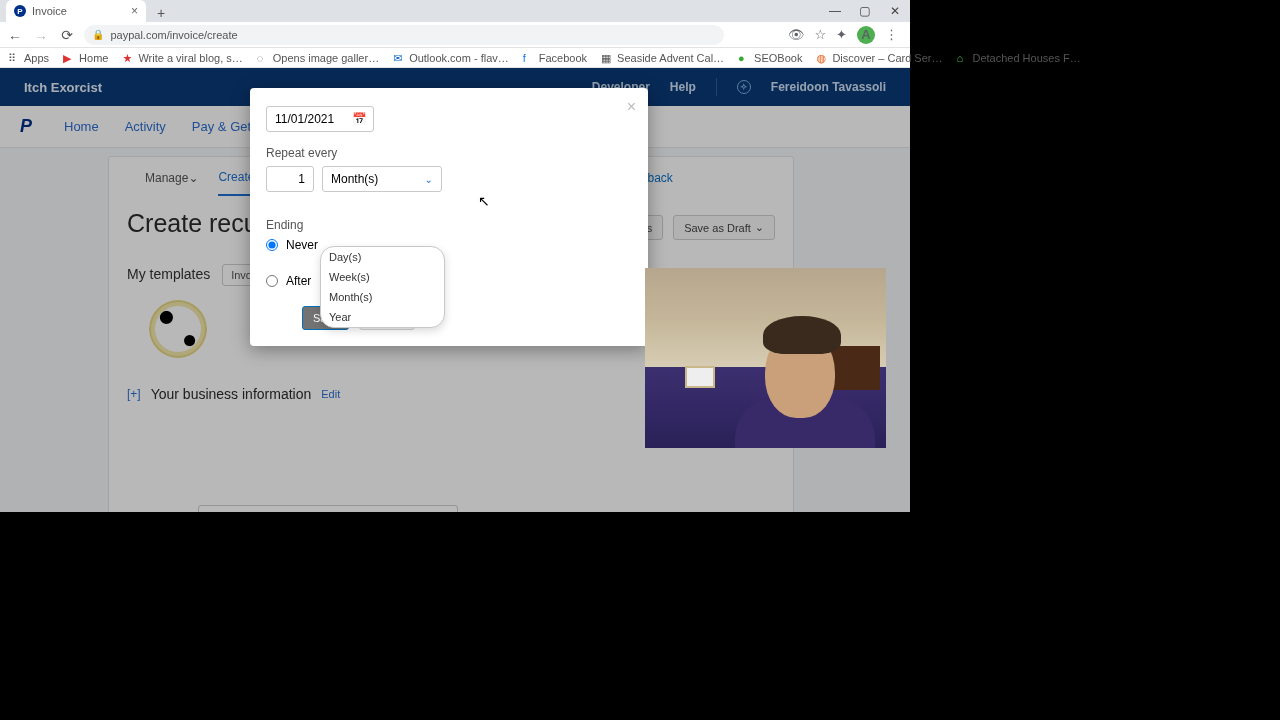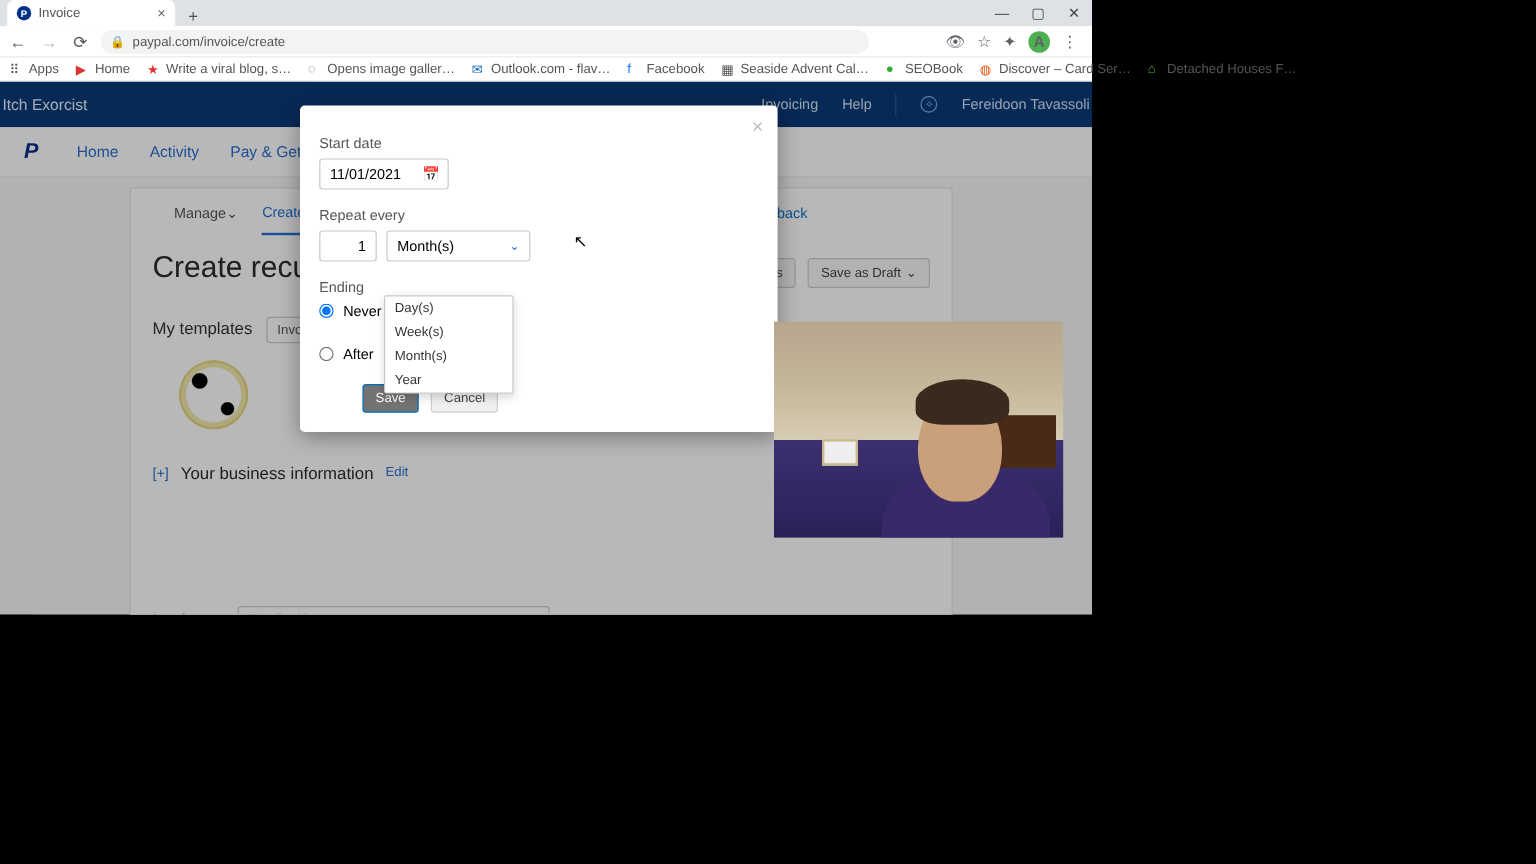--- a/index.html
+++ b/index.html
@@ -46,21 +46,21 @@
   .bm .ico { width:12px; height:12px; display:inline-block; }
 
   
   .page { position:relative; height: calc(100% - 22px - 26px - 20px); overflow:hidden;}
 
   
   .dim { position:absolute; inset:0; background:rgba(0,0,0,0.28); z-index:5;}
 
   
   .pp-dark { position:absolute; left:0; right:0; top:0; height:38px; background:#0a3a78;
-    display:flex; align-items:center; padding:0 2px; color:#cfe0f4; font-size:12px; z-index:1;}
+    display:flex; align-items:center; padding:0 24px; color:#cfe0f4; font-size:12px; z-index:1;font-weight:bold;}
   .pp-dark .brand { font-size:13px; color:#e7f0fa;}
   .pp-dark .right { margin-left:auto; display:flex; align-items:center; gap:20px;}
   .pp-dark .sep { width:1px; height:18px; background:#2c5c9a;}
   .pp-dark .uico { width:14px;height:14px;border:1px solid #7fb0e0;border-radius:50%;
     display:inline-flex;align-items:center;justify-content:center;font-size:9px;color:#7fb0e0;}
 
   
   .pp-nav { position:absolute; left:0; right:0; top:38px; height:42px; background:#fff;
     border-bottom:1px solid #e6e6e6; display:flex; align-items:center; padding-left:20px; gap:26px;
     font-size:13px; color:#2c6fd1; z-index:1;}
@@ -106,22 +106,22 @@
   .modal .close { position:absolute; right:12px; top:10px; color:#bbb; font-size:16px; cursor:pointer;}
   .mlabel { font-size:12px; color:#555; margin:6px 0;}
   .mrow { display:flex; align-items:center; gap:8px;}
   .minput { border:1px solid #c9c9c9; border-radius:3px; height:26px; padding:0 8px; font-size:12px;
     display:flex; align-items:center; position:relative; background:#fff;}
   .minput .cal { position:absolute; right:6px; color:#1f71d4; font-size:12px;}
   .minput .chev { position:absolute; right:8px; color:#1f71d4; font-size:10px;}
   .mnum { width:48px; text-align:right; justify-content:flex-end;}
   .msel { width:120px; }
   
-  .dropdown { position:absolute; left:70px; top:158px; width:108px; background:#fff;
-    border:1px solid #c9c9c9; border-radius:2px; box-shadow:0 3px 8px rgba(0,0,0,0.15); z-index:20;}
+  .dropdown { position:absolute; left:70px; top:158px; width:125px; background:#fff;
+    border:1px solid #c9c9c9; border-radius:14px; box-shadow:0 3px 8px rgba(0,0,0,0.15); z-index:20;}
   .dropdown .opt { padding:4px 8px; font-size:11px; color:#333; cursor:pointer;}
   .radio { width:12px; height:12px; }
   .mactions { display:flex; gap:10px; margin-top:18px;}
   .btn-primary { background:#737373; color:#fff; border:1px solid #0070ba;margin-left:36px; }
   .btn-sec { background:#f0f0f0; border:1px solid #d0d0d0; }
 
   
   .cursor { position:absolute; left:478px; top:125px; z-index:30; font-size:14px; color:#000; }
 
   
@@ -230,21 +230,21 @@
         <span class="ico" style="color:#4a4">⌂</span>
         <span>Detached Houses F…</span>
       </span>
   </div>
 
   <div class="page">
 
     <div class="pp-dark">
       <span class="brand">Itch Exorcist</span>
       <div class="right">
-        <span>Invoicing</span>
+        <span>Developer</span>
         <span>Help</span>
         <span class="sep"></span>
         <span class="uico">✧</span>
         <span>Fereidoon Tavassoli</span>
       </div>
     </div>
 
     <div class="pp-nav">
       <span class="pplogo">P</span>
       <span>Home</span>
@@ -309,21 +309,20 @@
             </div>
         </div>
       </div>
     </div>
 
     <div class="dim"></div>
 
     <div class="modal">
       <span class="close">×</span>
 
-      <div class="mlabel">Start date</div>
       <div class="minput" style="width:108px">
         <span>11/01/2021</span>
         <span class="cal">📅</span>
       </div>
 
       <div class="mlabel" style="margin-top:14px">Repeat every</div>
       <div class="mrow">
         <div class="minput mnum">
             <span>1</span>
           </div>
@@ -333,21 +332,21 @@
         </div>
       </div>
 
       <div class="dropdown">
         <div class="opt">Day(s)</div>
         <div class="opt">Week(s)</div>
         <div class="opt">Month(s)</div>
         <div class="opt">Year</div>
       </div>
 
-      <div class="mlabel" style="margin-top:14px">Ending</div>
+      <div class="mlabel" style="margin-top:26px">Ending</div>
       <div class="mrow" style="margin-bottom:22px">
         <input type="radio" class="radio" checked="" style="">
         <span>Never</span>
       </div>
       <div class="mrow">
         <input type="radio" class="radio" style="">
         <span>After</span>
       </div>
 
       <div class="mactions">

